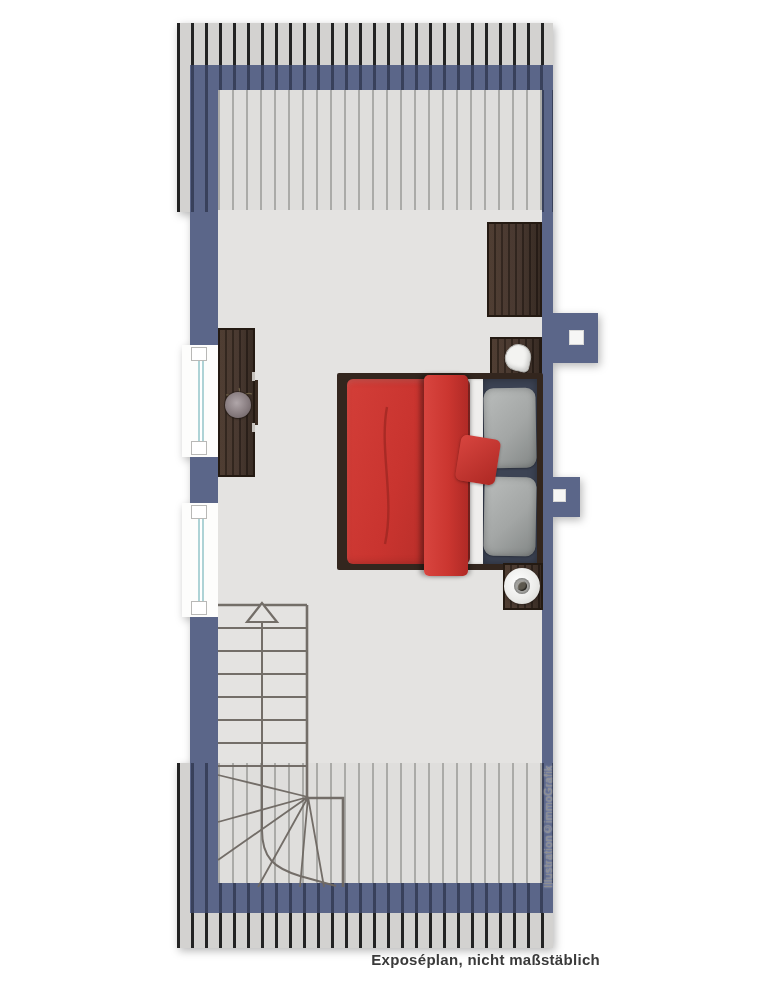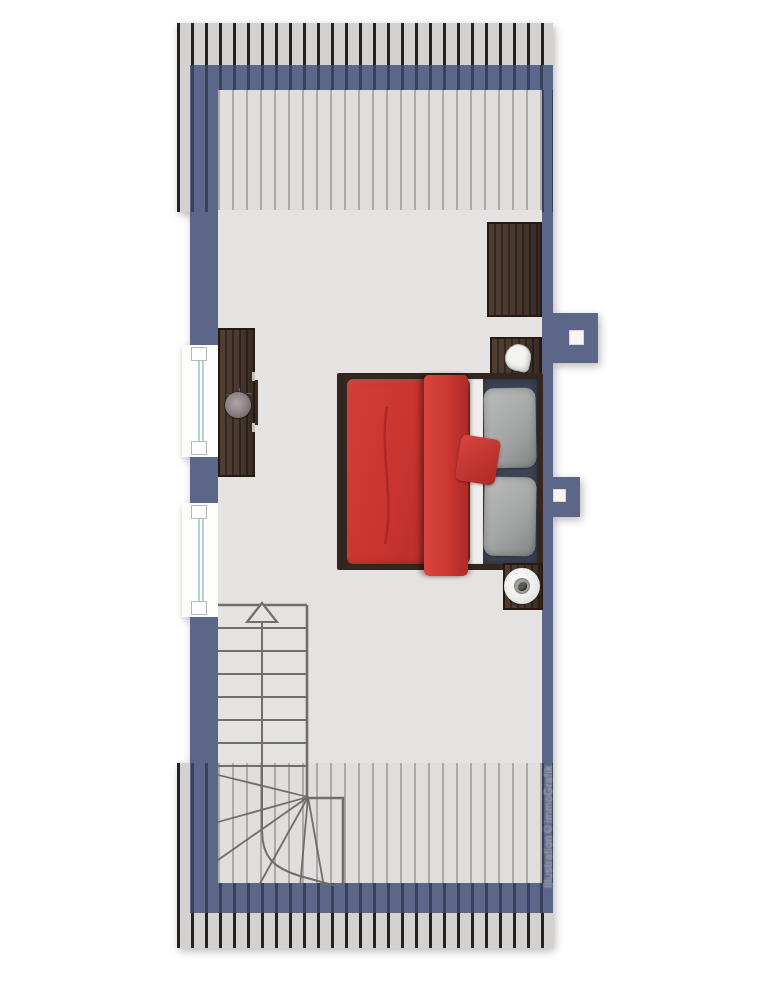--- a/index.html
+++ b/index.html
@@ -193,14 +193,15 @@
     <div class="abs cushion" style="left:121px;top:64px;width:40px;height:46px;"></div>
   </div>
 
   <div class="abs wood" style="left:503px;top:563px;width:40px;height:47px;"></div>
   <div class="abs lamp-disc" style="left:504px;top:568px;width:36px;height:36px;">
     <div class="abs lamp-ring" style="left:10px;top:10px;width:16px;height:16px;"></div>
     <div class="abs lamp-core" style="left:13px;top:13px;width:10px;height:10px;"></div>
   </div>
 
   <div id="credit" class="abs">Illustration©immoGrafik</div>
+  <div id="caption" class="abs">Exposéplan, nicht maßstäblich</div>
 
 </div>
 
 </body></html>

